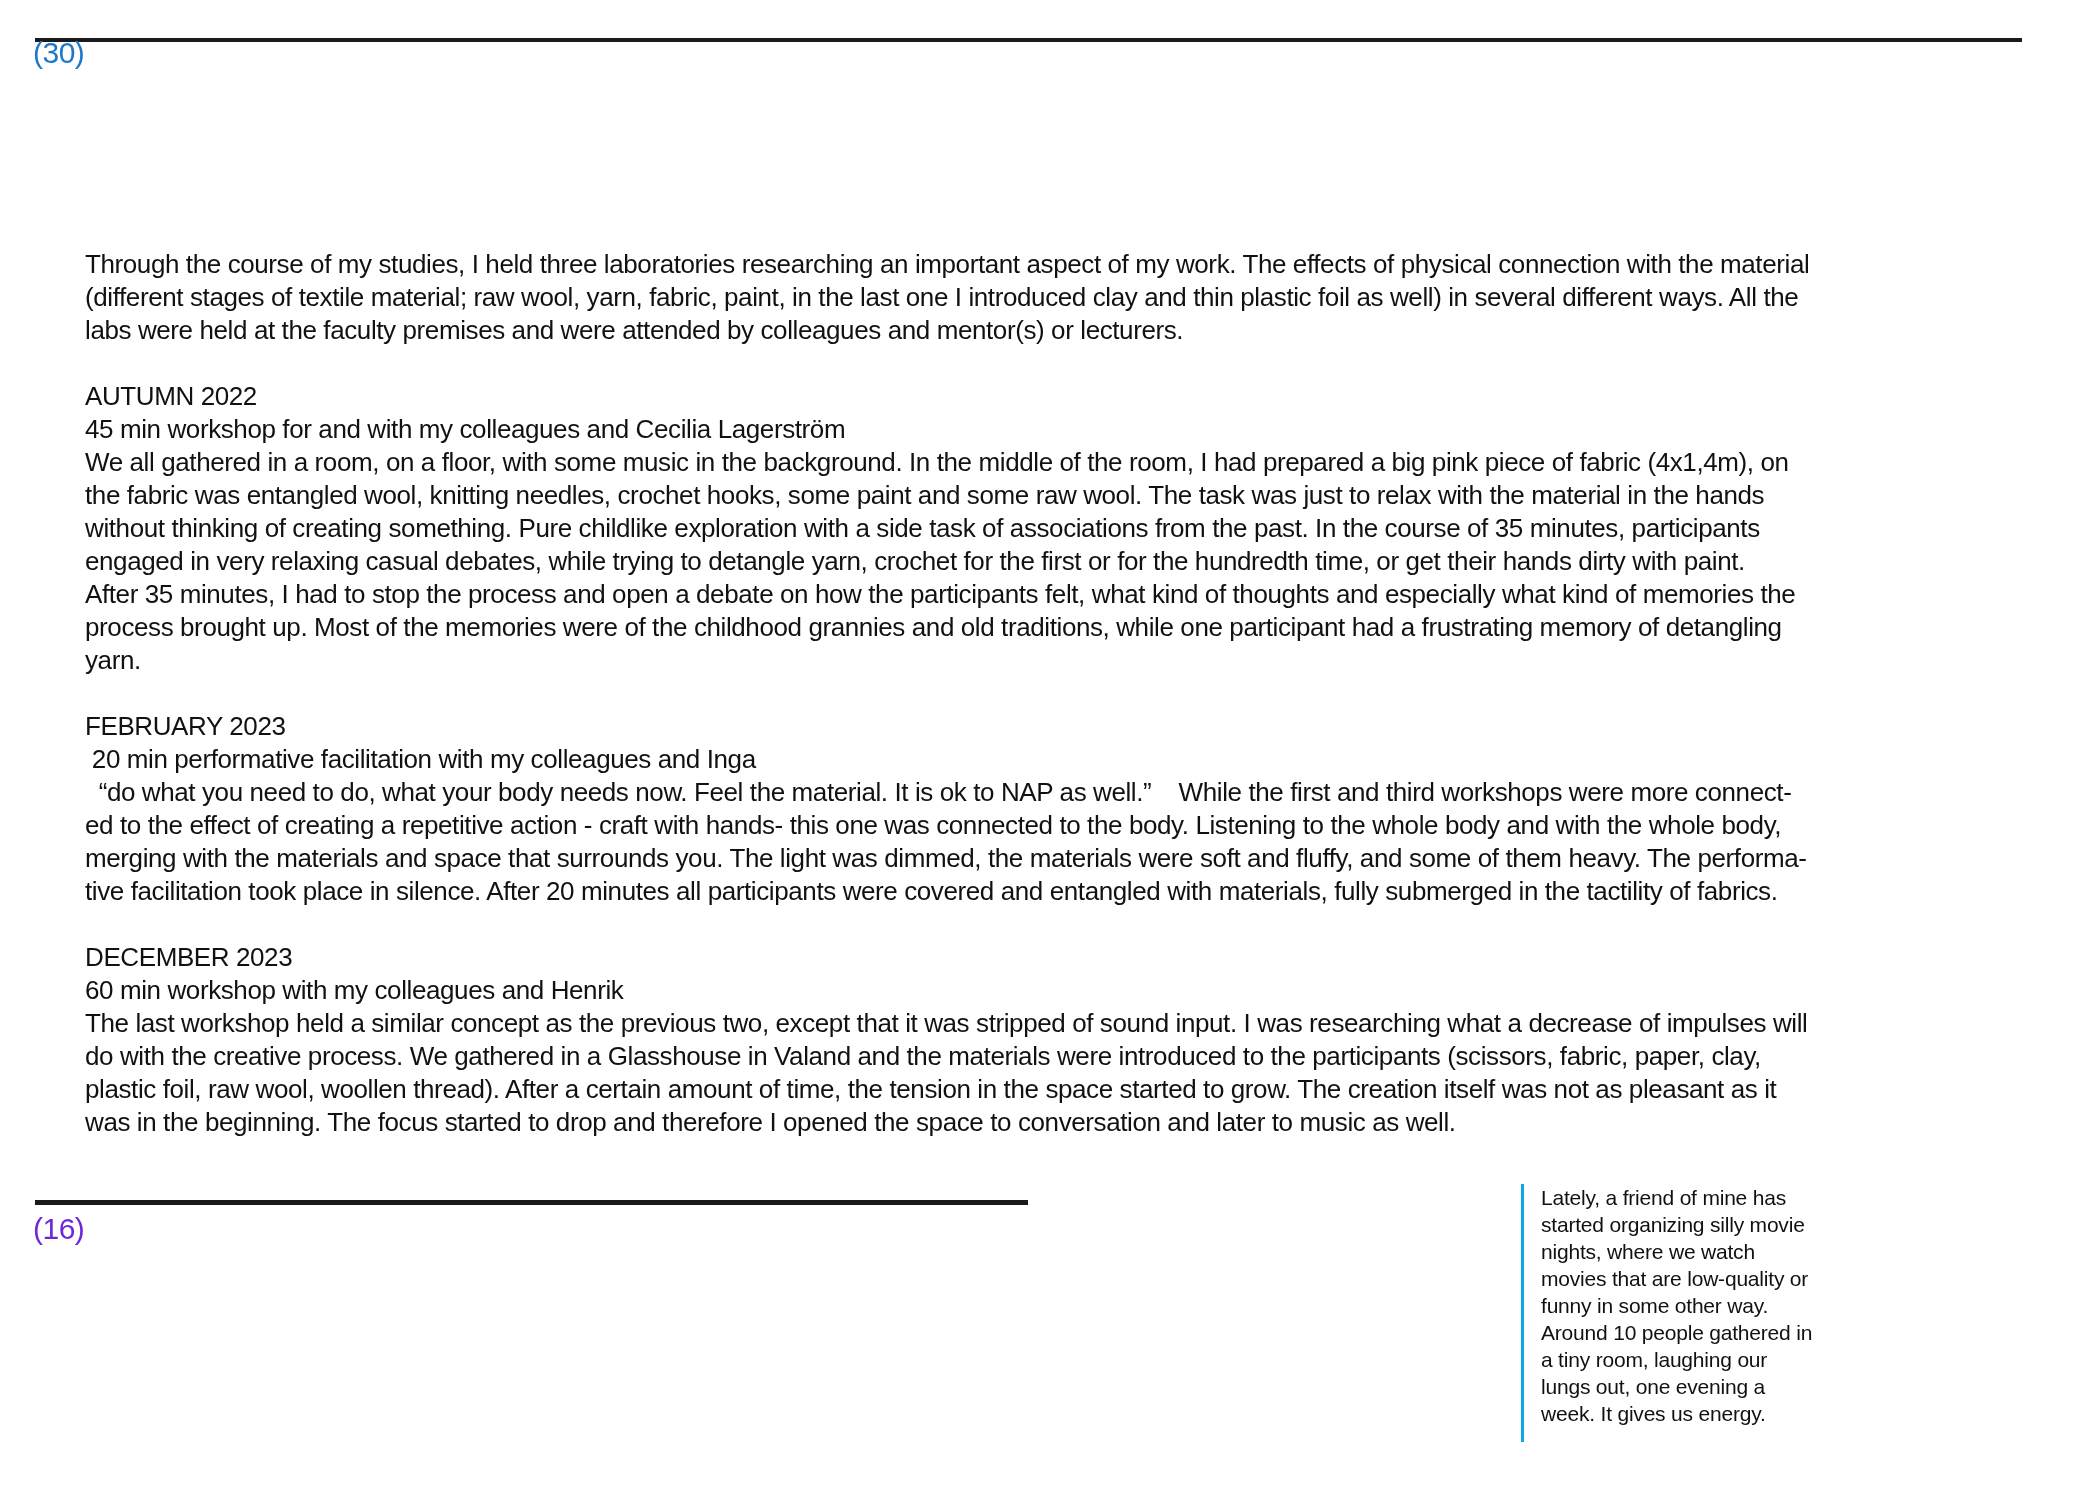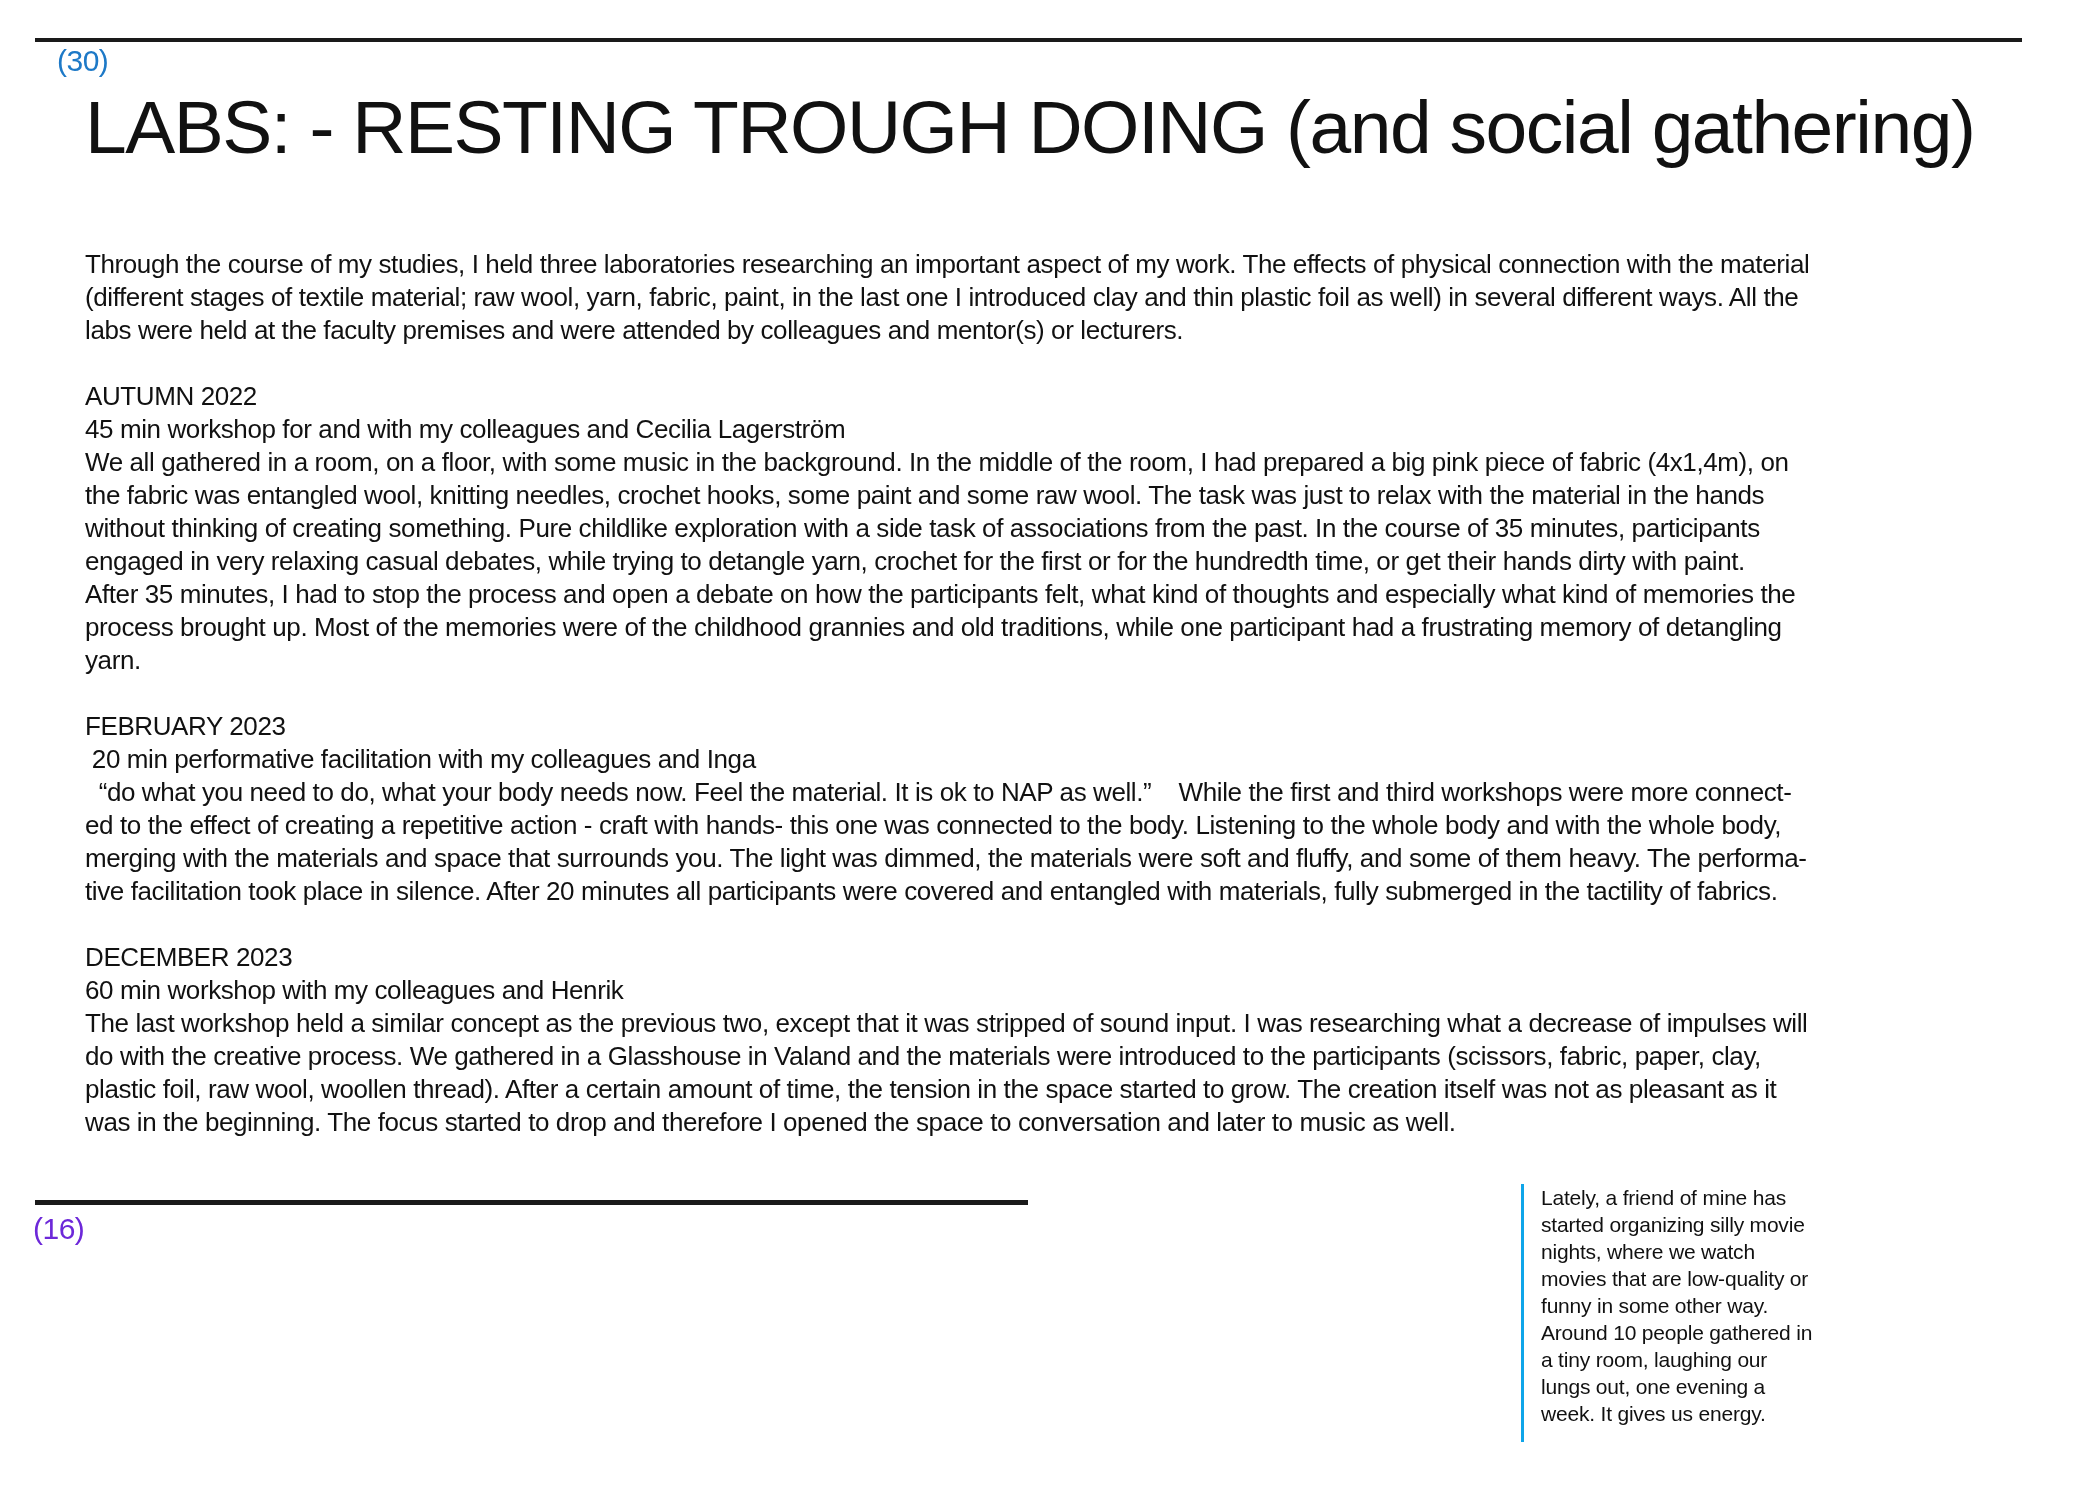--- a/index.html
+++ b/index.html
@@ -17,21 +17,21 @@
     left: 35px; top: 38px;
     width: 1987px; height: 4px;
     background: #1a1a1a;
   }
   .marker {
     position: absolute;
     left: 33px;
     font-size: 30px;
     letter-spacing: -0.5px;
   }
-  .marker-top { top: 44px; margin-left: 24px; }
+  .marker-top { top: 36px; }
   .marker-bottom { top: 1212px; }
   .page-title {
     position: absolute;
     left: 85px; top: 84px;
     margin: 0;
     font-size: 75px;
     font-weight: 400;
     letter-spacing: -1.5px;
     white-space: nowrap;
   }
@@ -84,21 +84,20 @@
 </style>
 </head>
 <body>
 
 <div class="page">
 
   <div class="top-rule"></div>
 
   <div class="marker marker-top accent" style="color: rgb(29, 121, 199);">(30)</div>
 
-  <h1 class="page-title">LABS: - RESTING TROUGH DOING (and social gathering)</h1>
 
   <div class="body-text">
       <div class="para">Through the course of my studies, I held three laboratories researching an important aspect of my work. The effects of physical connection with the material
 (different stages of textile material; raw wool, yarn, fabric, paint, in the last one I introduced clay and thin plastic foil as well) in several different ways. All the
 labs were held at the faculty premises and were attended by colleagues and mentor(s) or lecturers.</div>
       <div class="para">AUTUMN 2022
 45 min workshop for and with my colleagues and Cecilia Lagerström
 We all gathered in a room, on a floor, with some music in the background. In the middle of the room, I had prepared a big pink piece of fabric (4x1,4m), on
 the fabric was entangled wool, knitting needles, crochet hooks, some paint and some raw wool. The task was just to relax with the material in the hands
 without thinking of creating something. Pure childlike exploration with a side task of associations from the past. In the course of 35 minutes, participants

